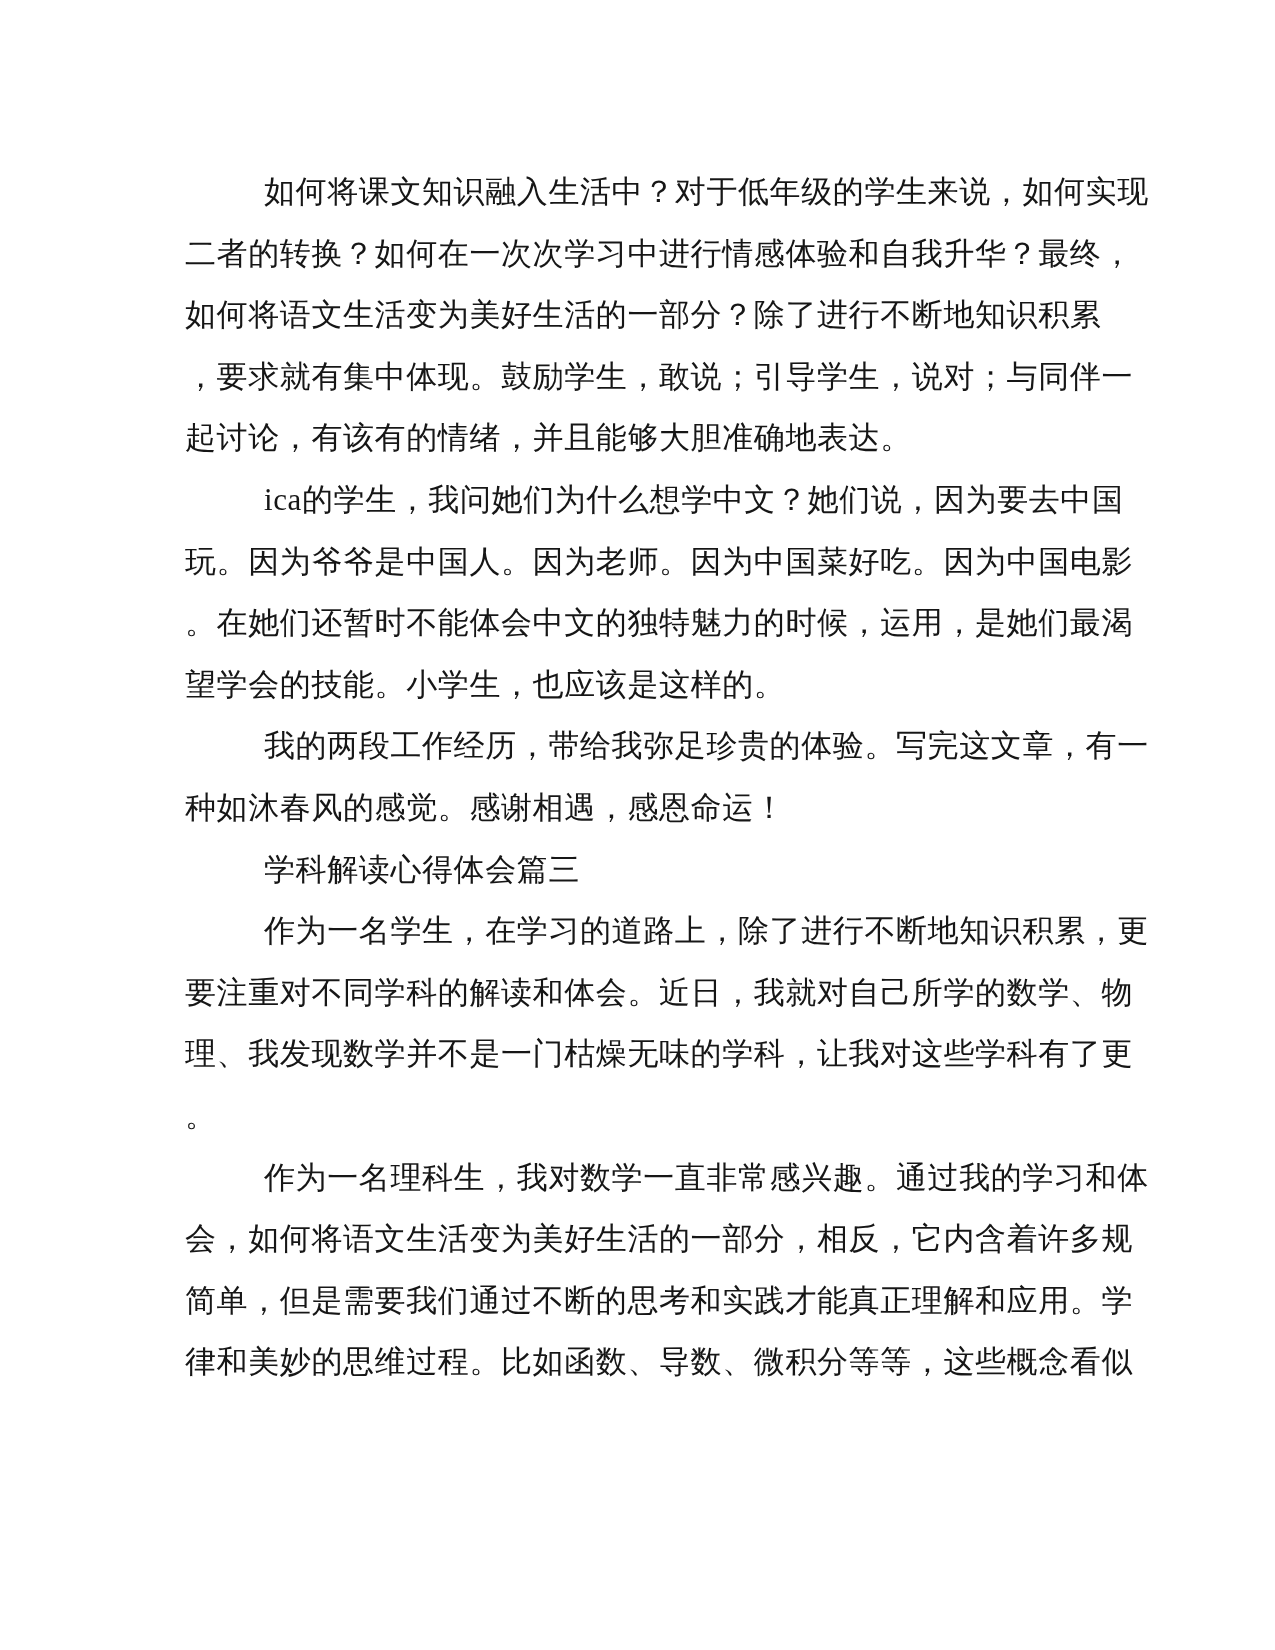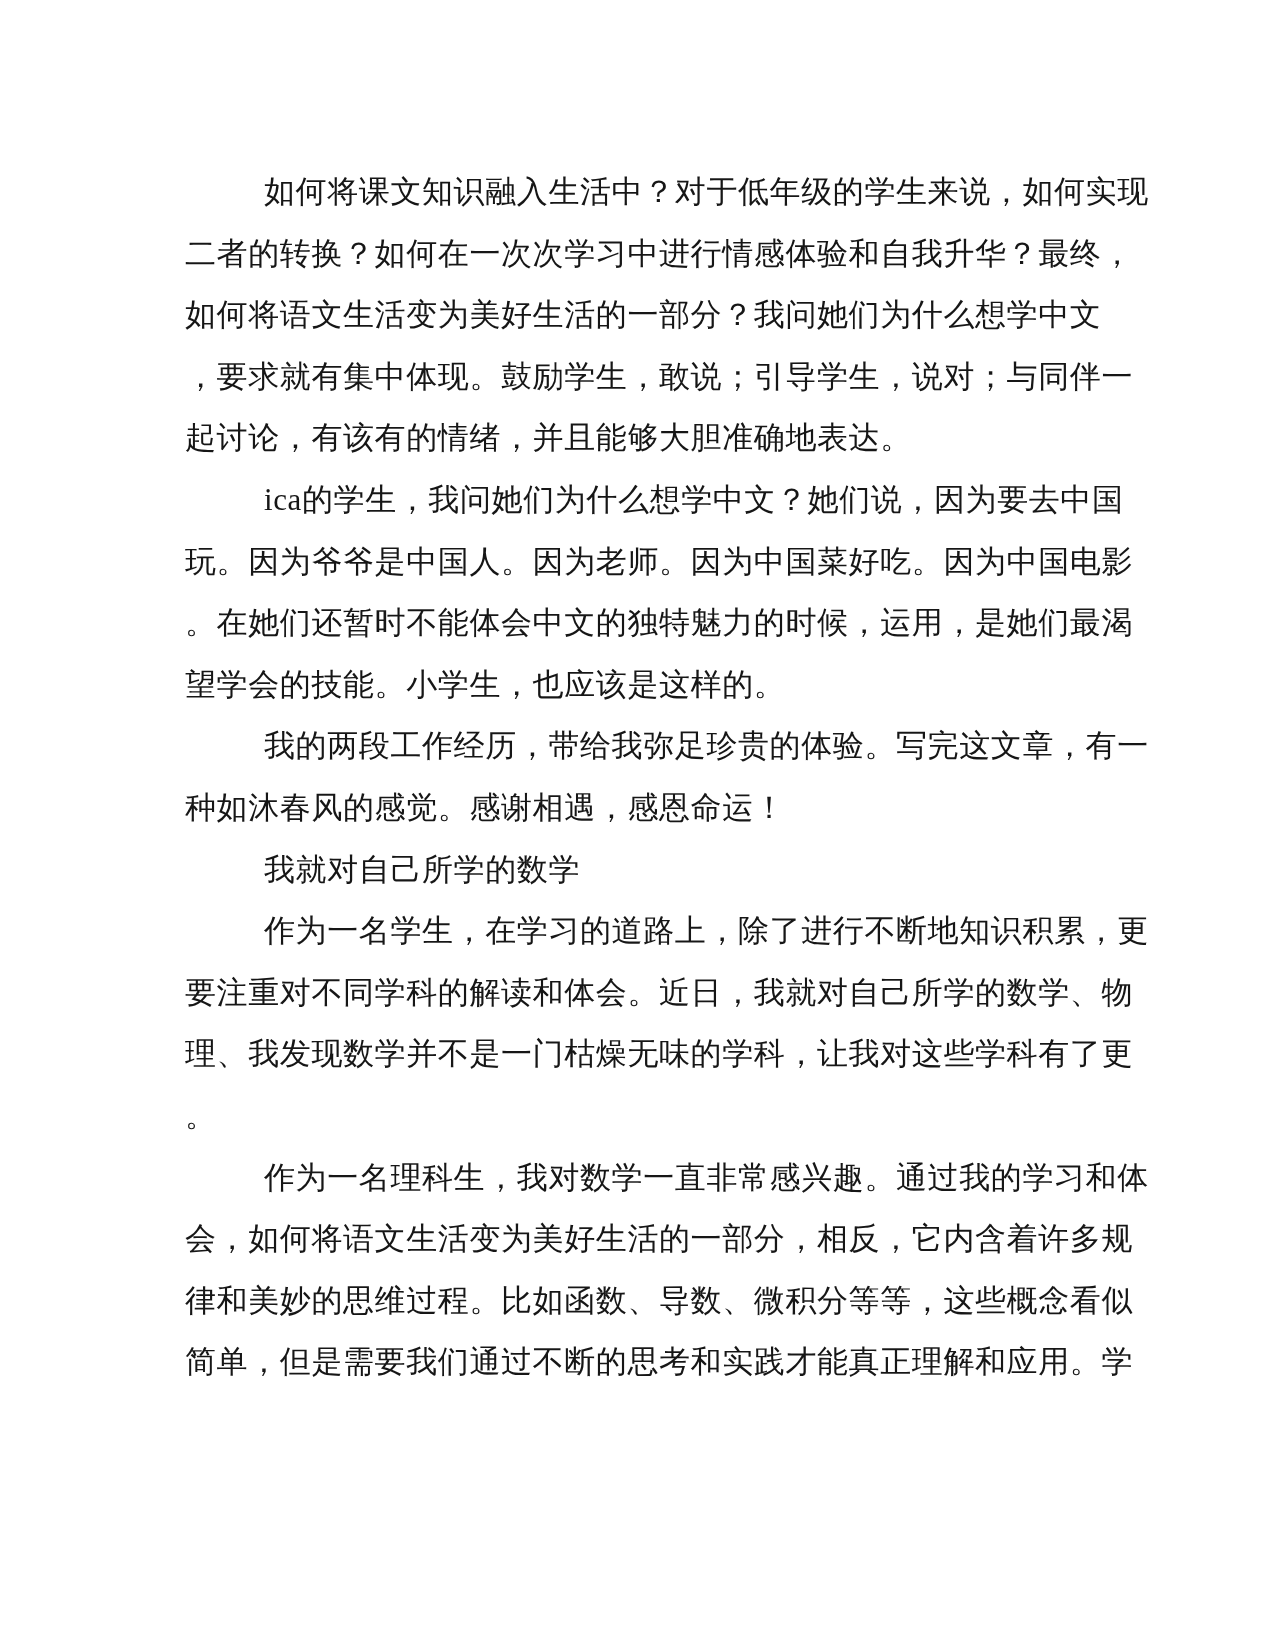--- a/index.html
+++ b/index.html
@@ -40,43 +40,43 @@
   }
 </style>
 </head>
 <body>
 
 <div class="page" style="background: rgb(255, 255, 255);">
   <div class="doc-body" style="color: rgb(22, 22, 22);">
       <div class="paragraph">
         <div class="line indent">如何将课文知识融入生活中？对于低年级的学生来说，如何实现</div>
         <div class="line">二者的转换？如何在一次次学习中进行情感体验和自我升华？最终，</div>
-        <div class="line">如何将语文生活变为美好生活的一部分？我问她们为什么想学中文</div>
+        <div class="line">如何将语文生活变为美好生活的一部分？除了进行不断地知识积累</div>
         <div class="line">，要求就有集中体现。鼓励学生，敢说；引导学生，说对；与同伴一</div>
         <div class="line">起讨论，有该有的情绪，并且能够大胆准确地表达。</div>
       </div>
       <div class="paragraph">
         <div class="line indent">ica的学生，我问她们为什么想学中文？她们说，因为要去中国</div>
         <div class="line">玩。因为爷爷是中国人。因为老师。因为中国菜好吃。因为中国电影</div>
         <div class="line">。在她们还暂时不能体会中文的独特魅力的时候，运用，是她们最渴</div>
         <div class="line">望学会的技能。小学生，也应该是这样的。</div>
       </div>
       <div class="paragraph">
         <div class="line indent">我的两段工作经历，带给我弥足珍贵的体验。写完这文章，有一</div>
         <div class="line">种如沐春风的感觉。感谢相遇，感恩命运！</div>
       </div>
       <div class="paragraph">
-        <div class="line indent">我就对自己所学的数学</div>
+        <div class="line indent">学科解读心得体会篇三</div>
       </div>
       <div class="paragraph">
         <div class="line indent">作为一名学生，在学习的道路上，除了进行不断地知识积累，更</div>
         <div class="line">要注重对不同学科的解读和体会。近日，我就对自己所学的数学、物</div>
         <div class="line">理、我发现数学并不是一门枯燥无味的学科，让我对这些学科有了更</div>
         <div class="line">。</div>
       </div>
       <div class="paragraph">
         <div class="line indent">作为一名理科生，我对数学一直非常感兴趣。通过我的学习和体</div>
         <div class="line">会，如何将语文生活变为美好生活的一部分，相反，它内含着许多规</div>
+        <div class="line">简单，但是需要我们通过不断的思考和实践才能真正理解和应用。学</div>
         <div class="line">律和美妙的思维过程。比如函数、导数、微积分等等，这些概念看似</div>
-        <div class="line">简单，但是需要我们通过不断的思考和实践才能真正理解和应用。学</div>
       </div>
     </div>
 </div>
 
 </body></html>

